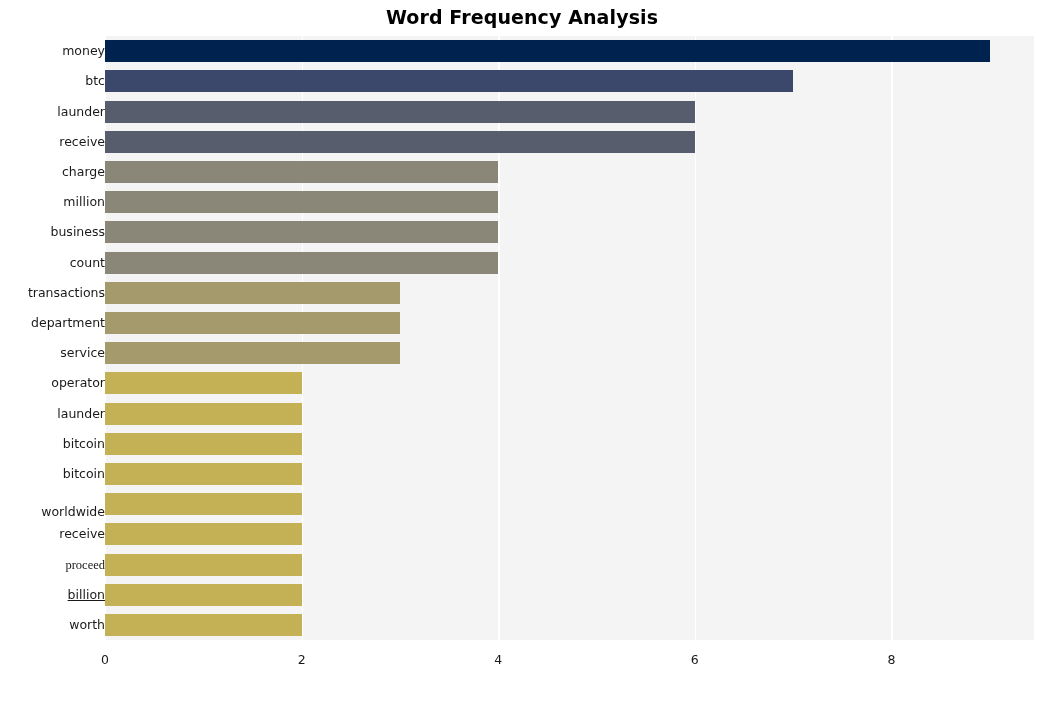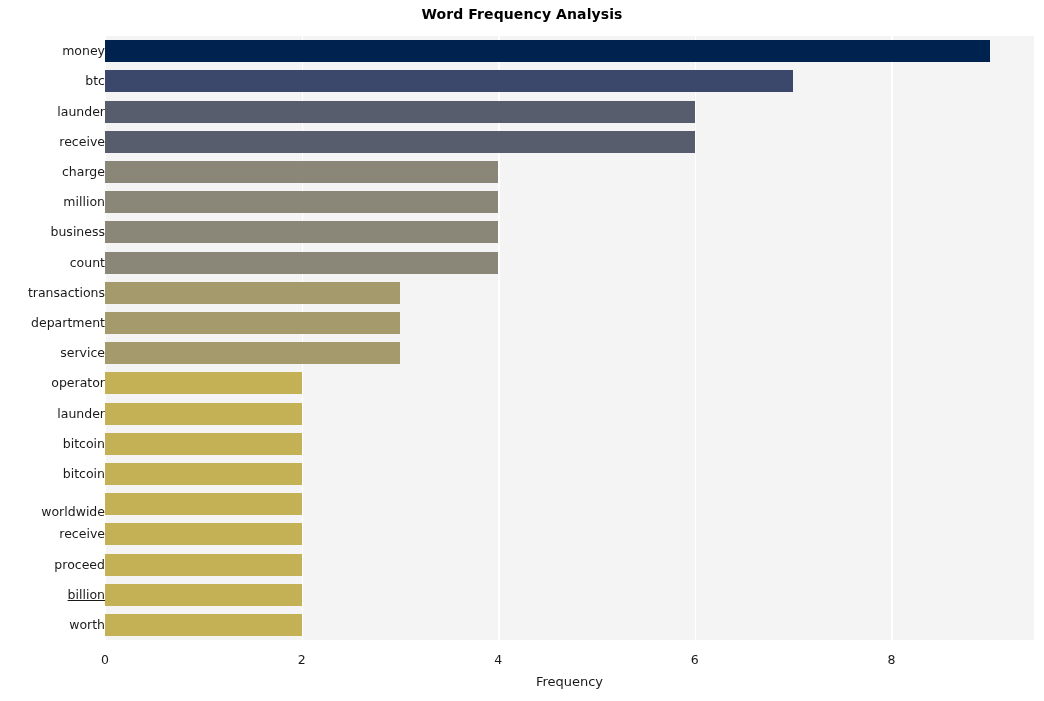--- a/index.html
+++ b/index.html
@@ -22,21 +22,21 @@
     background: #ffffff;
   }
 
   
   #chart-title {
     position: absolute;
     left: 0;
     top: 6px;
     width: 1044px;
     text-align: center;
-    font-size: 14px;
+    font-size: 19px;
     font-weight: bold;
     color: #000000;
     letter-spacing: 0.1px;
     white-space: nowrap;
   }
 
   
   #plot-area {
     position: absolute;
     left: 105px;
@@ -159,28 +159,27 @@
       <div class="ytick-label" style="top: 219.5px;">count</div>
       <div class="ytick-label" style="top: 249.7px;">transactions</div>
       <div class="ytick-label" style="top: 279.9px;">department</div>
       <div class="ytick-label" style="top: 310.1px;">service</div>
       <div class="ytick-label" style="top: 340.3px;">operator</div>
       <div class="ytick-label" style="top: 370.5px;">launder</div>
       <div class="ytick-label" style="top: 400.7px;">bitcoin</div>
       <div class="ytick-label" style="top: 430.9px;">bitcoin</div>
       <div class="ytick-label" style="top: 469px; text-align: right;">worldwide</div>
       <div class="ytick-label" style="top: 491.3px;">receive</div>
-      <div class="ytick-label" style="top: 521.5px;">proceed</div>
+      <div class="ytick-label" style="top: 521.5px; font-family: Liberation Serif, serif;">proceed</div>
       <div class="ytick-label" style="top: 551.7px; text-decoration: underline;">billion</div>
       <div class="ytick-label" style="top: 581.9px;">worth</div>
     </div>
 
   <div id="x-tick-layer">
       <div class="xtick-label" style="left: 0px;">0</div>
       <div class="xtick-label" style="left: 196.614px;">2</div>
       <div class="xtick-label" style="left: 393.228px;">4</div>
       <div class="xtick-label" style="left: 589.841px;">6</div>
       <div class="xtick-label" style="left: 786.455px;">8</div>
     </div>
 
-  <div id="xaxis-title">Frequency</div>
 
 </div>
 
 </body></html>

